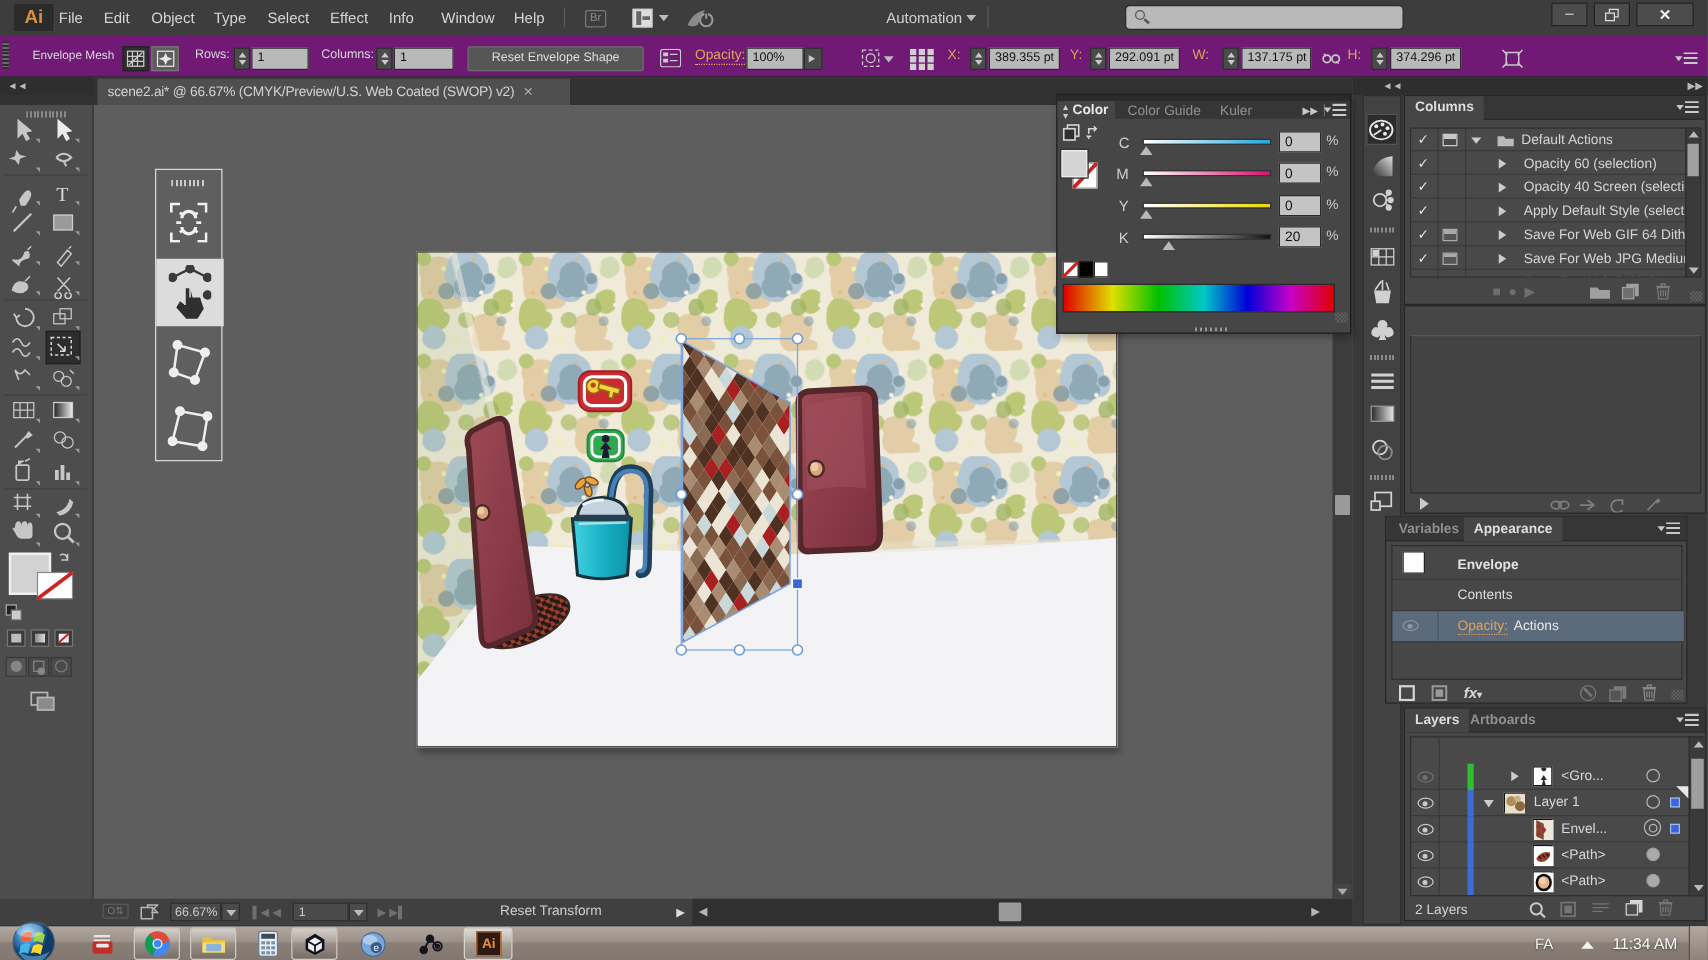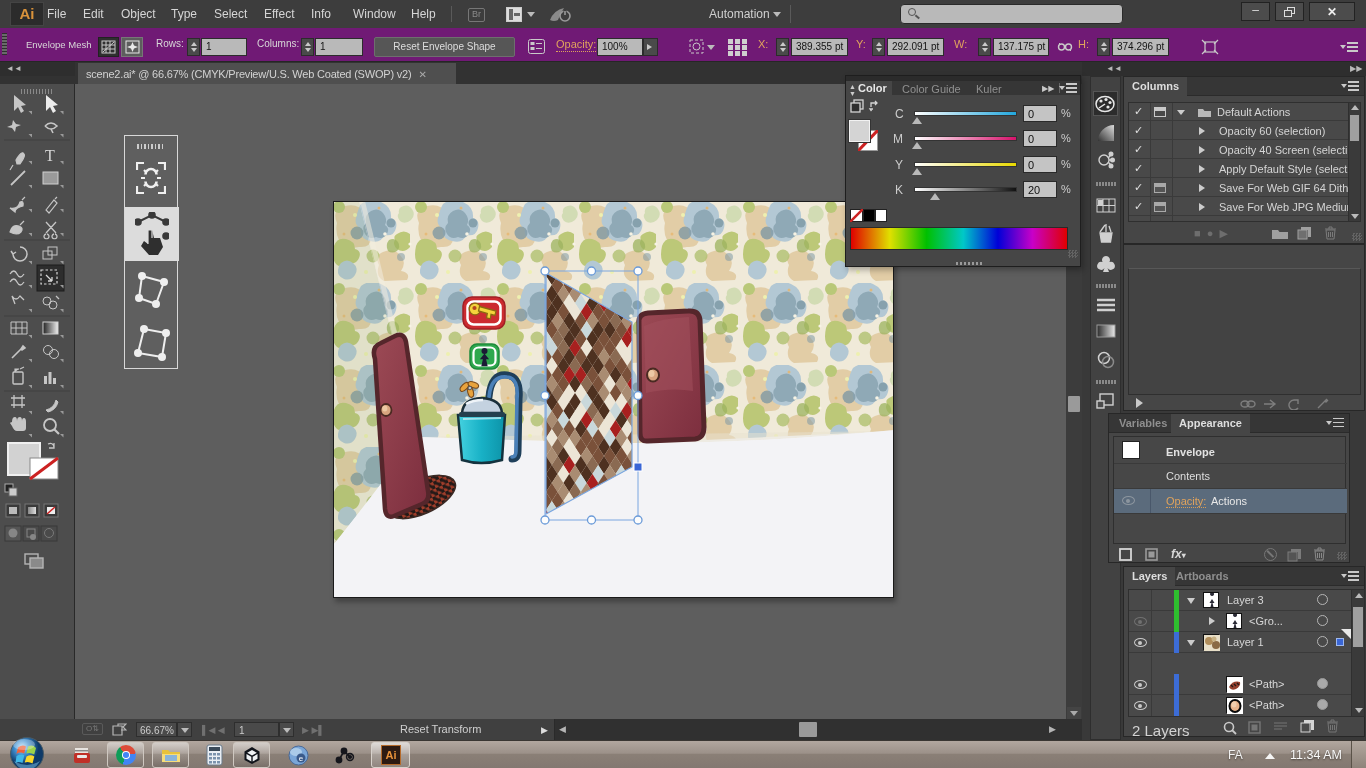--- a/index.html
+++ b/index.html
@@ -920,29 +920,20 @@
  </div>
 
  <div class="panel" style="left:41px;top:504px;width:242px;height:171px">
   <div class="ptabbar">
         <div class="ptab" style="left:0">Layers</div>
         <div class="ptabi" style="left:52px">Artboards</div>
         <div class="pmenu"></div>
       </div>
   <div class="abs" style="left:4px;top:22px;width:224px;height:128px;background:#494949;border:1px solid #2f2f2f;overflow:hidden" id="layerrows">
    <div class="abs" style="left:22px;top:0;width:1px;height:128px;background:#3a3a3a"></div>
-   <div class="lrow" style="top:0">
-    <div class="abs" style="left:45px;top:0;width:5px;height:21px;background:#2ebf2e"></div>
-    <div class="abs" style="left:58px;top:8px;border-top:6px solid #ccc;border-left:4.5px solid transparent;border-right:4.5px solid transparent"></div>
-    <div class="lthumb" style="left:74px"><svg width="16" height="16">
-              <path d="M8 3 a2 2 0 1 1 0.1 0 M8 6 l-2.5 4 h2 l-1 4 h3 l-1-4 h2 Z" fill="#2a2a35"></path>
-            </svg></div>
-    <div class="lname" style="left:98px">Layer 3</div>
-    <div class="tgt" style="left:188px;top:4px"></div>
-   </div>
    <div class="lrow" style="top:21px">
     <div class="eye" style="left:5px;top:6px;opacity:.3"></div>
     <div class="abs" style="left:45px;top:0;width:5px;height:21px;background:#2ebf2e"></div>
     <div class="abs" style="left:80px;top:6px;border-left:6px solid #ccc;border-top:4.5px solid transparent;border-bottom:4.5px solid transparent"></div>
     <div class="lthumb" style="left:97px"><svg width="16" height="16">
               <path d="M8 3 a2 2 0 1 1 0.1 0 M8 6 l-2.5 4 h2 l-1 4 h3 l-1-4 h2 Z" fill="#2a2a35"></path>
             </svg></div>
     <div class="lname" style="left:120px">&lt;Gro...</div>
     <div class="tgt" style="left:188px;top:4px"></div>
    </div>
@@ -951,20 +942,33 @@
     <div class="abs" style="left:45px;top:0;width:5px;height:21px;background:#3c6cd6"></div>
     <div class="abs" style="left:58px;top:8px;border-top:6px solid #ccc;border-left:4.5px solid transparent;border-right:4.5px solid transparent"></div>
     <div class="lthumb" style="left:74px"><svg width="16" height="16">
               <rect width="16" height="16" fill="#e8dfc8"></rect>
               <circle cx="5" cy="6" r="4" fill="#b08d5a"></circle>
               <circle cx="12" cy="10" r="4" fill="#8a6a45"></circle>
               <circle cx="10" cy="4" r="2.5" fill="#c8b285"></circle>
             </svg></div>
     <div class="lname" style="left:98px">Layer 1</div>
     <div class="tgt" style="left:188px;top:4px"></div>
+    <div class="bluesq" style="left:207px;top:6px"></div>
+   </div>
+   <div class="lrow" style="top:63px">
+    <div class="eye" style="left:5px;top:6px"></div>
+    <div class="abs" style="left:45px;top:0;width:5px;height:21px;background:#3c6cd6"></div>
+    <div class="lthumb" style="left:97px"><svg width="16" height="16">
+              <rect width="16" height="16" fill="#efe8da"></rect>
+              <path d="M2 0 l6 3 v13 l-6-3 Z" fill="#7a5138"></path>
+              <path d="M4 2 l2 3 -2 3 -2-3 Z M4 8 l2 3 -2 3 -2-3 Z M8 5 l2 3 -2 3 -2-3 Z" fill="#a3302c"></path>
+            </svg></div>
+    <div class="lname" style="left:120px">Envel...</div>
+    <div class="tgt" style="left:186px;top:2px;width:14px;height:14px"></div>
+    <div class="tgt" style="left:189.5px;top:5.5px;width:7px;height:7px"></div>
     <div class="bluesq" style="left:207px;top:6px"></div>
    </div>
    <div class="lrow" style="top:84px">
     <div class="eye" style="left:5px;top:6px"></div>
     <div class="abs" style="left:45px;top:0;width:5px;height:21px;background:#3c6cd6"></div>
     <div class="lthumb" style="left:97px"><svg width="16" height="16">
               <rect width="16" height="16" fill="#fff"></rect>
               <path d="M2 10 Q6 3 13 5 Q14 9 9 12 Q4 14 2 10" fill="#96402e"></path>
               <path d="M4 8 l2 2 M7 7 l2 2 M10 6 l2 2" stroke="#241a18" stroke-width="1.4"></path>
             </svg></div>
@@ -983,21 +987,21 @@
     <div class="lname" style="left:120px">&lt;Path&gt;</div>
     <div class="tgtf" style="left:188px;top:4px"></div>
    </div>
    <div class="abs" style="left:212px;top:39px;width:0;height:0;border-top:10px solid #e8e8e8;border-left:10px solid transparent"></div>
   </div>
   <div class="abs" style="left:227px;top:22px;width:14px;height:128px;background:#3a3a3a;border:1px solid #2f2f2f">
    <div class="abs" style="left:3px;top:3px;border-left:4px solid transparent;border-right:4px solid transparent;border-bottom:5px solid #bbb"></div>
    <div class="abs" style="left:1px;top:17px;width:10px;height:40px;background:#9f9f9f"></div>
    <div class="abs" style="left:3px;bottom:3px;border-left:4px solid transparent;border-right:4px solid transparent;border-top:5px solid #bbb"></div>
   </div>
-  <div class="abs" style="left:8px;top:155px;color:#d2d2d2;font-size:15px">2 Layers</div>
+  <div class="abs" style="left:8px;top:155px;color:#d2d2d2;font-size:11px">2 Layers</div>
   <svg class="abs" style="left:98px;top:153px" width="16" height="15">
         <circle cx="7" cy="7" r="4.5" fill="none" stroke="#c9c9c9" stroke-width="1.6"></circle>
         <path d="M10 10 l4 4" stroke="#c9c9c9" stroke-width="1.8"></path>
       </svg>
   <svg class="abs" style="left:124px;top:154px" width="14" height="13" opacity=".4">
         <rect x="1" y="1" width="11" height="11" fill="none" stroke="#bbb" stroke-width="1.4"></rect>
         <rect x="3.5" y="3.5" width="6" height="6" fill="#bbb"></rect>
       </svg>
   <svg class="abs" style="left:149px;top:154px" width="15" height="13" opacity=".4">
         <path d="M1 2 h13 M1 5 h13 M1 8 h8" stroke="#bbb"></path>

